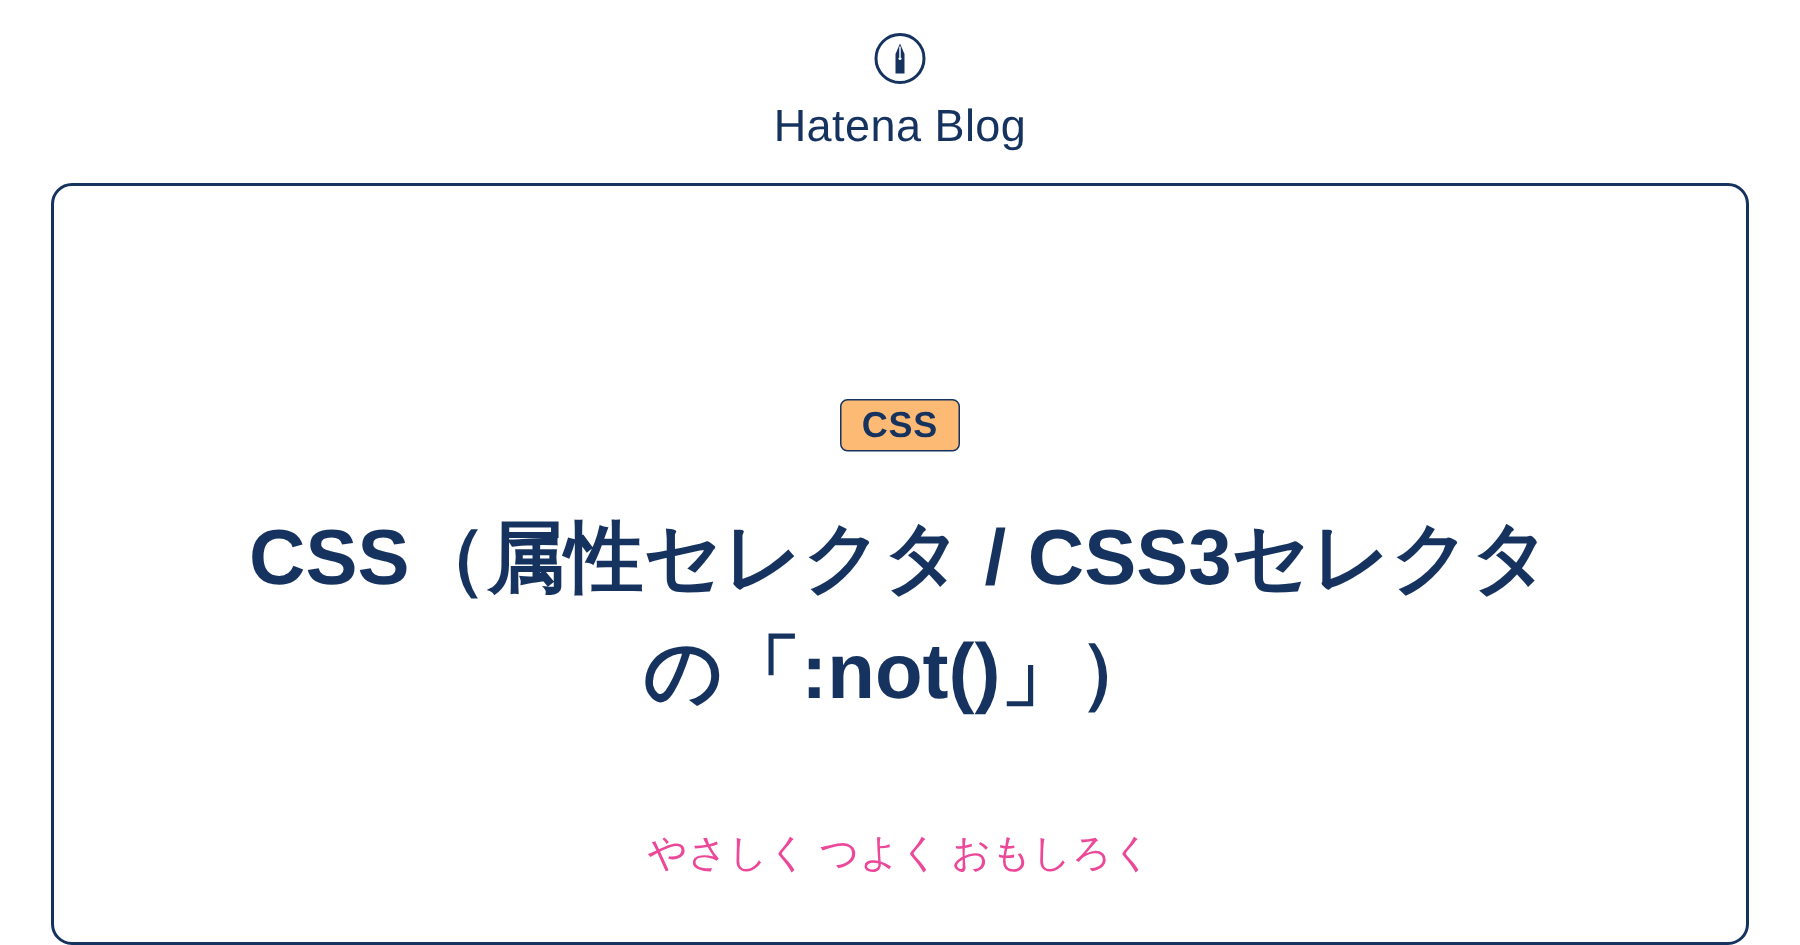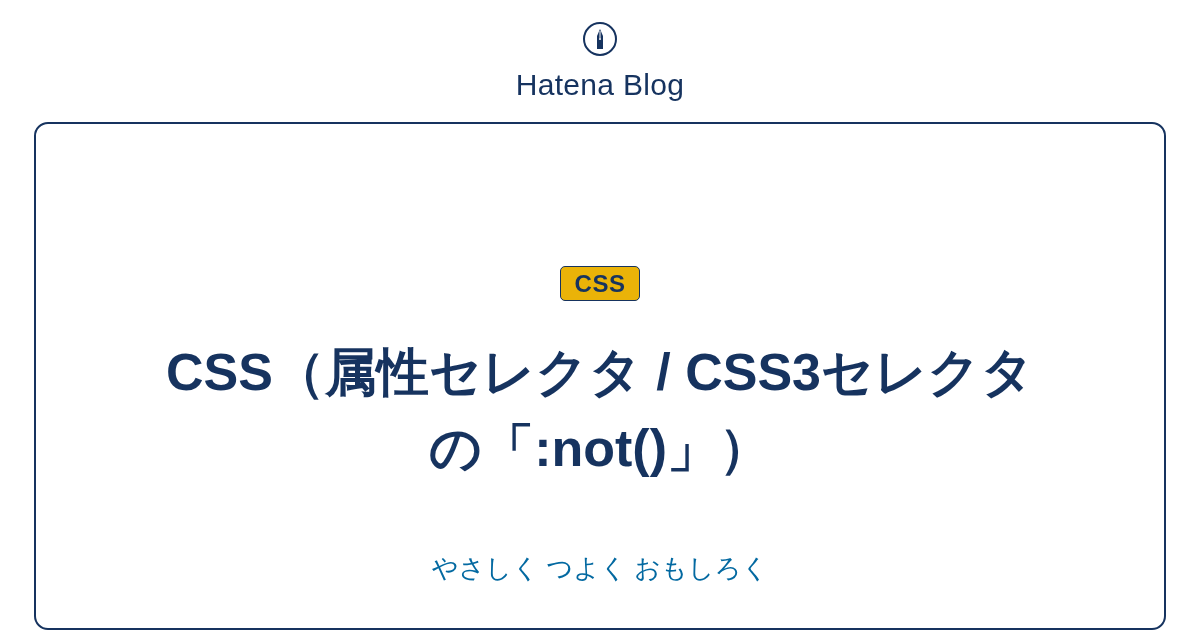--- a/index.html
+++ b/index.html
@@ -62,37 +62,37 @@
       margin-bottom: 22px;
     }
     .tag {
       border: 1.5px solid #16335f;
       border-radius: 5px;
       color: #16335f;
       font-size: 24px;
       font-weight: 700;
       padding: 3px 14px 2px 14px;
       letter-spacing: 0.5px;
-      background: #eab308;
+      background: #fdba74;
     }
     .title {
       color: #16335f;
       font-size: 52px;
       font-weight: 700;
       text-align: center;
       line-height: 1.45;
       max-width: 900px;
       margin-top: 12px;
     }
     .subtitle {
       position: absolute;
       bottom: 42px;
       left: 50%;
       transform: translateX(-50%);
-      color: #0369a1;
+      color: #ec4899;
       font-size: 26px;
       font-weight: 500;
       text-align: center;
       letter-spacing: 0.2px;
     }
   </style>
 </head>
 <body>
 
 <div class="header">

